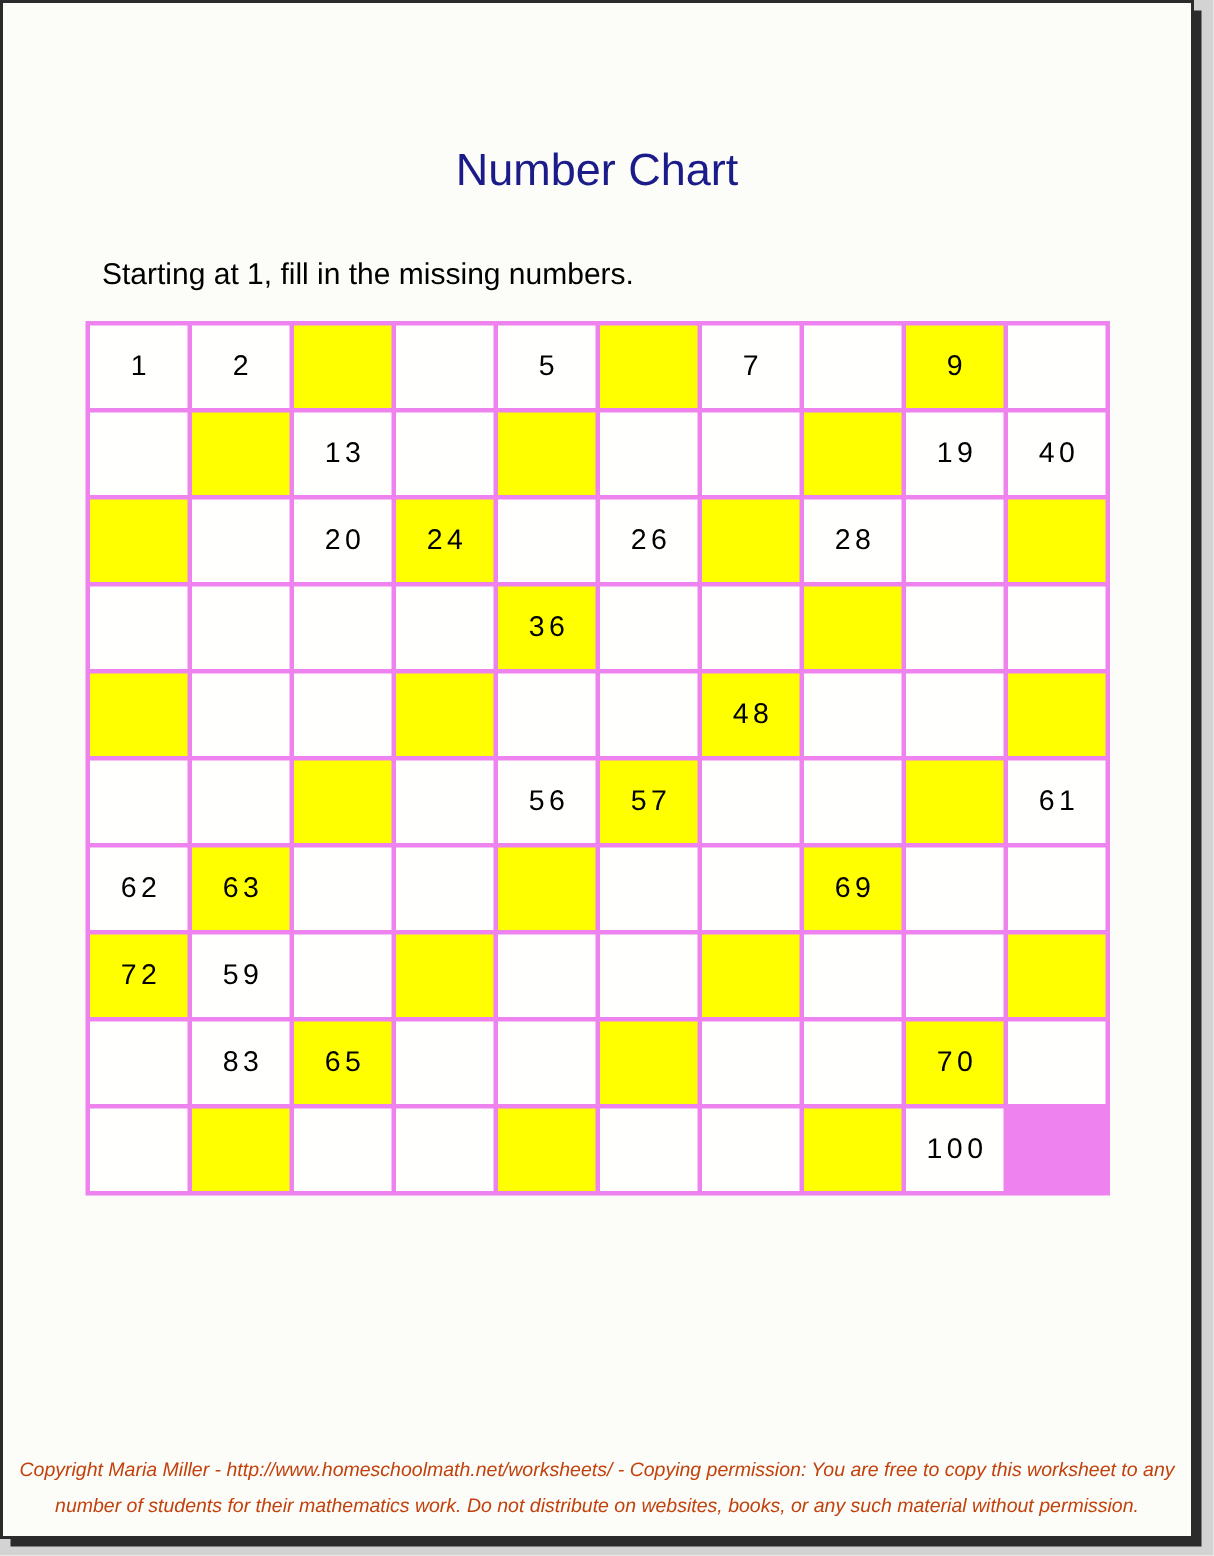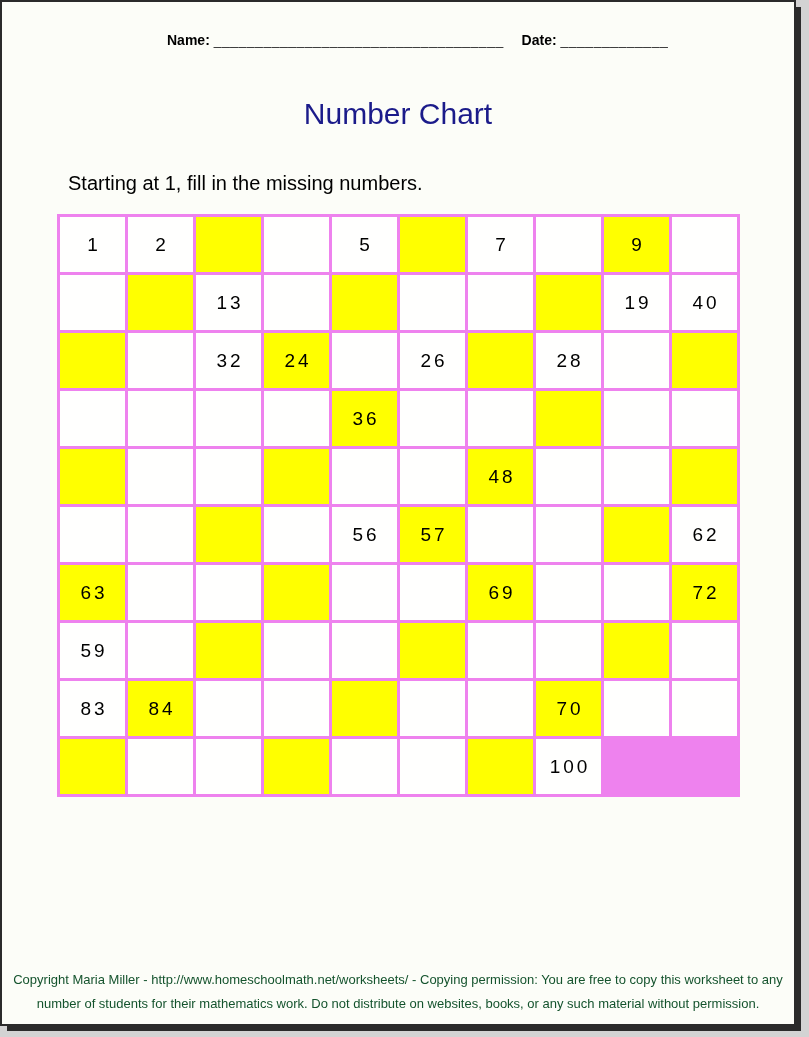--- a/index.html
+++ b/index.html
@@ -45,35 +45,29 @@
   }
   .cell {
     background: #fffffe;
     display: flex; align-items: center; justify-content: center;
     font-size: 19px; letter-spacing: 3px;
     padding-left: 3px; box-sizing: border-box;
   }
   .cell.hl { background: var(--hl, #ffff00); }
   .footer {
     position: absolute; left: 0; bottom: 8px; width: 100%;
-    text-align: center; 
-    font-size: 13px; line-height: 24px; color: #14532d;
+    text-align: center; font-style: italic;
+    font-size: 13px; line-height: 24px; color: #c2410c;
   }
 </style>
 </head>
 <body style="--hl: #FFFF00; --grid-line: #EE82EE; --title-color: #1B1B8A; --page-bg: #FCFDF8;">
 
 <div class="page">
 
-  <div class="header-row">
-    <span class="field-label">Name:</span>
-    <span class="blank-line">___________________________________</span>
-    <span class="field-label date-label">Date:</span>
-    <span class="blank-line">_____________</span>
-  </div>
 
   <h1 class="title">Number Chart</h1>
 
   <p class="instruction">Starting at 1, fill in the missing numbers.</p>
 
   <div class="grid">
       <div class="cell">1</div>
       <div class="cell">2</div>
       <div class="cell hl"></div>
       <div class="cell"></div>
@@ -88,21 +82,21 @@
       <div class="cell">13</div>
       <div class="cell"></div>
       <div class="cell hl"></div>
       <div class="cell"></div>
       <div class="cell"></div>
       <div class="cell hl"></div>
       <div class="cell">19</div>
       <div class="cell">40</div>
       <div class="cell hl"></div>
       <div class="cell"></div>
-      <div class="cell">32</div>
+      <div class="cell">20</div>
       <div class="cell hl">24</div>
       <div class="cell"></div>
       <div class="cell">26</div>
       <div class="cell hl"></div>
       <div class="cell">28</div>
       <div class="cell"></div>
       <div class="cell hl"></div>
       <div class="cell"></div>
       <div class="cell"></div>
       <div class="cell"></div>
@@ -125,20 +119,21 @@
       <div class="cell hl"></div>
       <div class="cell"></div>
       <div class="cell"></div>
       <div class="cell hl"></div>
       <div class="cell"></div>
       <div class="cell">56</div>
       <div class="cell hl">57</div>
       <div class="cell"></div>
       <div class="cell"></div>
       <div class="cell hl"></div>
+      <div class="cell">61</div>
       <div class="cell">62</div>
       <div class="cell hl">63</div>
       <div class="cell"></div>
       <div class="cell"></div>
       <div class="cell hl"></div>
       <div class="cell"></div>
       <div class="cell"></div>
       <div class="cell hl">69</div>
       <div class="cell"></div>
       <div class="cell"></div>
@@ -147,21 +142,21 @@
       <div class="cell"></div>
       <div class="cell hl"></div>
       <div class="cell"></div>
       <div class="cell"></div>
       <div class="cell hl"></div>
       <div class="cell"></div>
       <div class="cell"></div>
       <div class="cell hl"></div>
       <div class="cell"></div>
       <div class="cell">83</div>
-      <div class="cell hl">84</div>
+      <div class="cell hl">65</div>
       <div class="cell"></div>
       <div class="cell"></div>
       <div class="cell hl"></div>
       <div class="cell"></div>
       <div class="cell"></div>
       <div class="cell hl">70</div>
       <div class="cell"></div>
       <div class="cell"></div>
       <div class="cell hl"></div>
       <div class="cell"></div>

